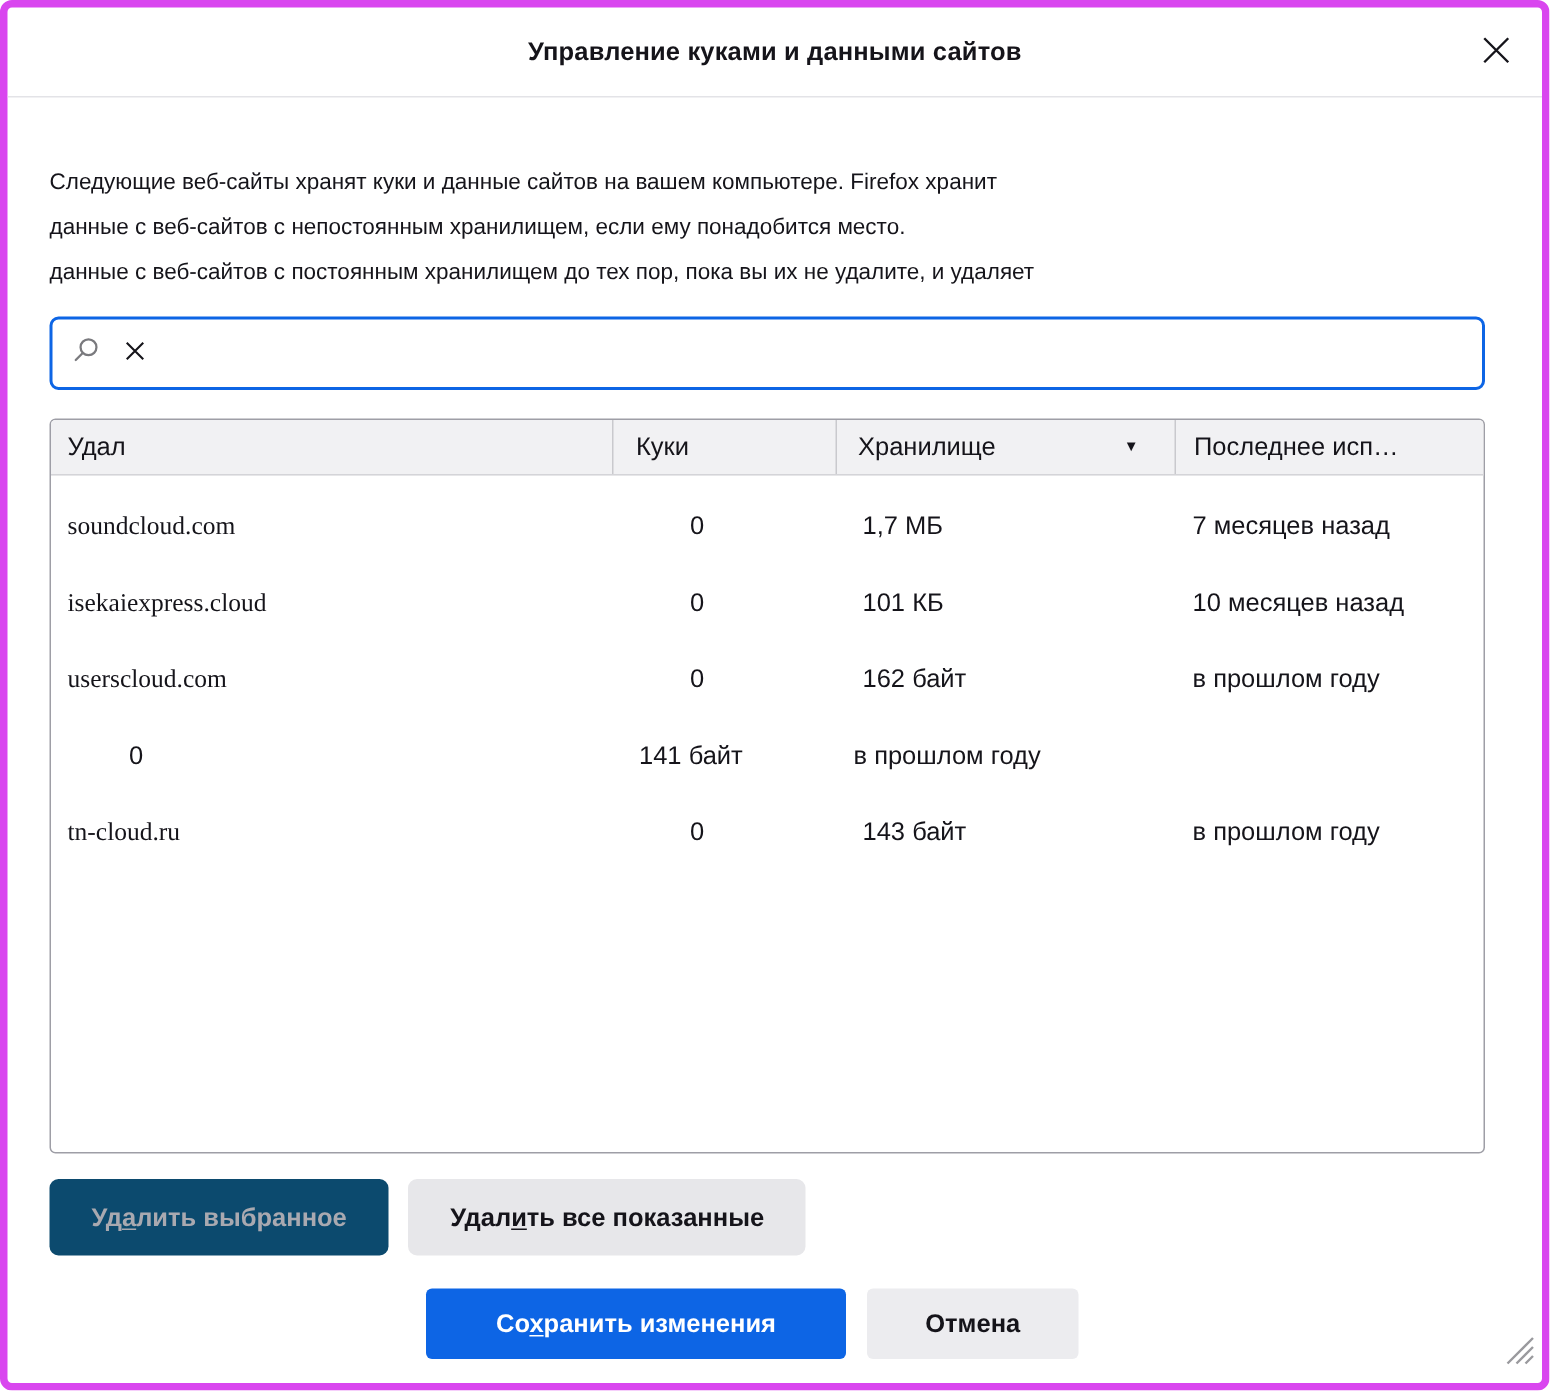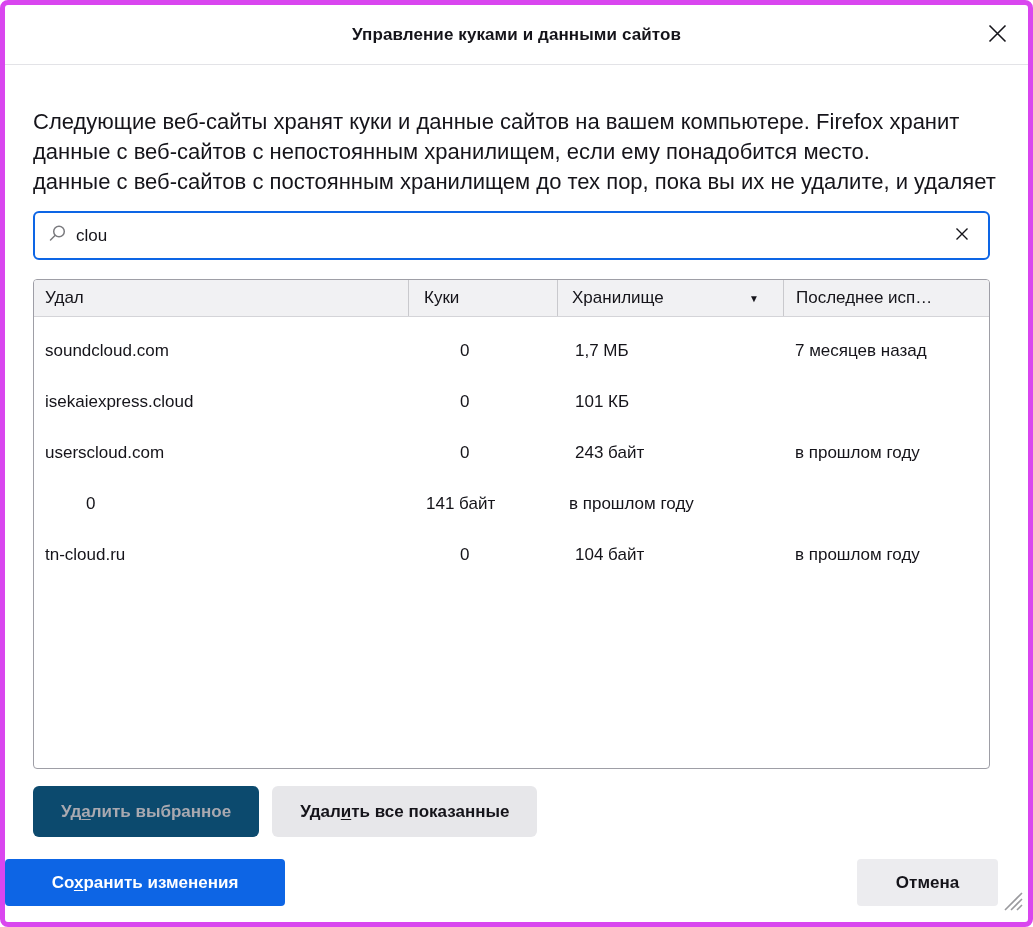--- a/index.html
+++ b/index.html
@@ -27,21 +27,21 @@
   .titlebar h1 { font-size: 17px; font-weight: 700; letter-spacing: .1px; }
   .close-btn {
     position: absolute; right: 16px; top: 50%; transform: translateY(-50%);
     width: 30px; height: 30px;
     display: flex; align-items: center; justify-content: center;
     background: transparent; border: none; cursor: pointer;
   }
   
   .description {
     margin: 42px 30px 0 28px;
-    font-size: 22px; line-height: 30px;
+    font-size: 15px; line-height: 30px;
     white-space: nowrap;
   }
   
   .searchbox {
     margin: 14px 38px 0 28px;
     height: 49px;
     border: 2px solid #0d65e5;
     border-radius: 6px;
     display: flex; align-items: center;
     padding: 0 12px 0 13px;
@@ -94,21 +94,21 @@
   }
   .tbody { padding-top: 8px; }
   .tr {
     display: grid;
     grid-template-columns: 374px 149px 226px 1fr;
     height: 51px;
     font-size: 17px;
     cursor: default;
   }
   .td { display: flex; align-items: center; white-space: nowrap; overflow: hidden; }
-  .td-site    { padding-left: 11px; }
+  .td-site    { padding-left: 11px; font-family: Liberation Serif, serif; }
   .td-cookies { padding-left: 52px; }
   .td-storage { padding-left: 18px; }
   .td-last    { padding-left: 12px; }
   
   .btn {
     font-family: inherit;
     font-size: 17px; font-weight: 700;
     border: none; border-radius: 6px;
     cursor: pointer;
     color: #15141a;
@@ -117,21 +117,21 @@
     margin: 17px 0 0 28px;
     display: flex; gap: 13px;
   }
   .actions .btn { height: 51px; padding: 0 28px; }
   .btn-disabled {
     background: #0c4a6e; color: #a9a9b0; cursor: default;
   }
   .btn-secondary { background: #e7e7ea; }
   .footer {
     margin-top: 22px;
-    display: flex; justify-content: space-between; gap: 14px;
+    display: flex; justify-content: center; gap: 14px;
     padding-right: 30px;
   }
   .footer .btn { height: 47px; border-radius: 4px; }
   .btn-primary {
     background: #0d65e5; color: #ffffff;
     min-width: 280px; padding: 0 26px;
   }
   .btn-cancel { background: #ececef; min-width: 141px; padding: 0 32px; }
   .ak { text-decoration: underline; text-underline-offset: 2px; }
   
@@ -159,21 +159,20 @@
     <div>данные с веб-сайтов с постоянным хранилищем до тех пор, пока вы их не удалите, и удаляет</div>
   </div>
 
   <div class="searchbox">
     <span class="magnifier">
       <svg width="19" height="19" viewBox="0 0 19 19">
         <circle cx="11" cy="7.5" r="5.3" stroke="#7a7a7e" stroke-width="1.5" fill="none"></circle>
         <path d="M7 11.5 L2.5 16" stroke="#7a7a7e" stroke-width="1.5" fill="none" stroke-linecap="round"></path>
       </svg>
     </span>
-    <input type="text" value="clou" style="">
     <button class="search-clear">
       <span>
         <svg width="14" height="14" viewBox="0 0 14 14">
           <path d="M1.5 1.5 L12.5 12.5 M12.5 1.5 L1.5 12.5" stroke="#15141a" stroke-width="1.4" fill="none"></path>
         </svg>
       </span>
     </button>
   </div>
 
   <div class="sitetable">
@@ -197,36 +196,37 @@
       <div class="tr">
         <div class="td td-site">soundcloud.com</div>
         <div class="td td-cookies">0</div>
         <div class="td td-storage">1,7 МБ</div>
         <div class="td td-last">7 месяцев назад</div>
       </div>
       <div class="tr">
         <div class="td td-site">isekaiexpress.cloud</div>
         <div class="td td-cookies">0</div>
         <div class="td td-storage">101 КБ</div>
+        <div class="td td-last">10 месяцев назад</div>
       </div>
       <div class="tr">
         <div class="td td-site">userscloud.com</div>
         <div class="td td-cookies">0</div>
-        <div class="td td-storage">243 байт</div>
+        <div class="td td-storage">162 байт</div>
         <div class="td td-last">в прошлом году</div>
       </div>
       <div class="tr">
         <div class="td td-cookies">0</div>
         <div class="td td-storage">141 байт</div>
         <div class="td td-last">в прошлом году</div>
       </div>
       <div class="tr">
         <div class="td td-site">tn-cloud.ru</div>
         <div class="td td-cookies">0</div>
-        <div class="td td-storage">104 байт</div>
+        <div class="td td-storage">143 байт</div>
         <div class="td td-last">в прошлом году</div>
       </div>
     </div>
   </div>
 
   <div class="actions">
     <button class="btn btn-disabled" disabled="">
       <span>Уд</span><span class="ak">а</span><span>лить выбранное</span>
     </button>
     <button class="btn btn-secondary">

